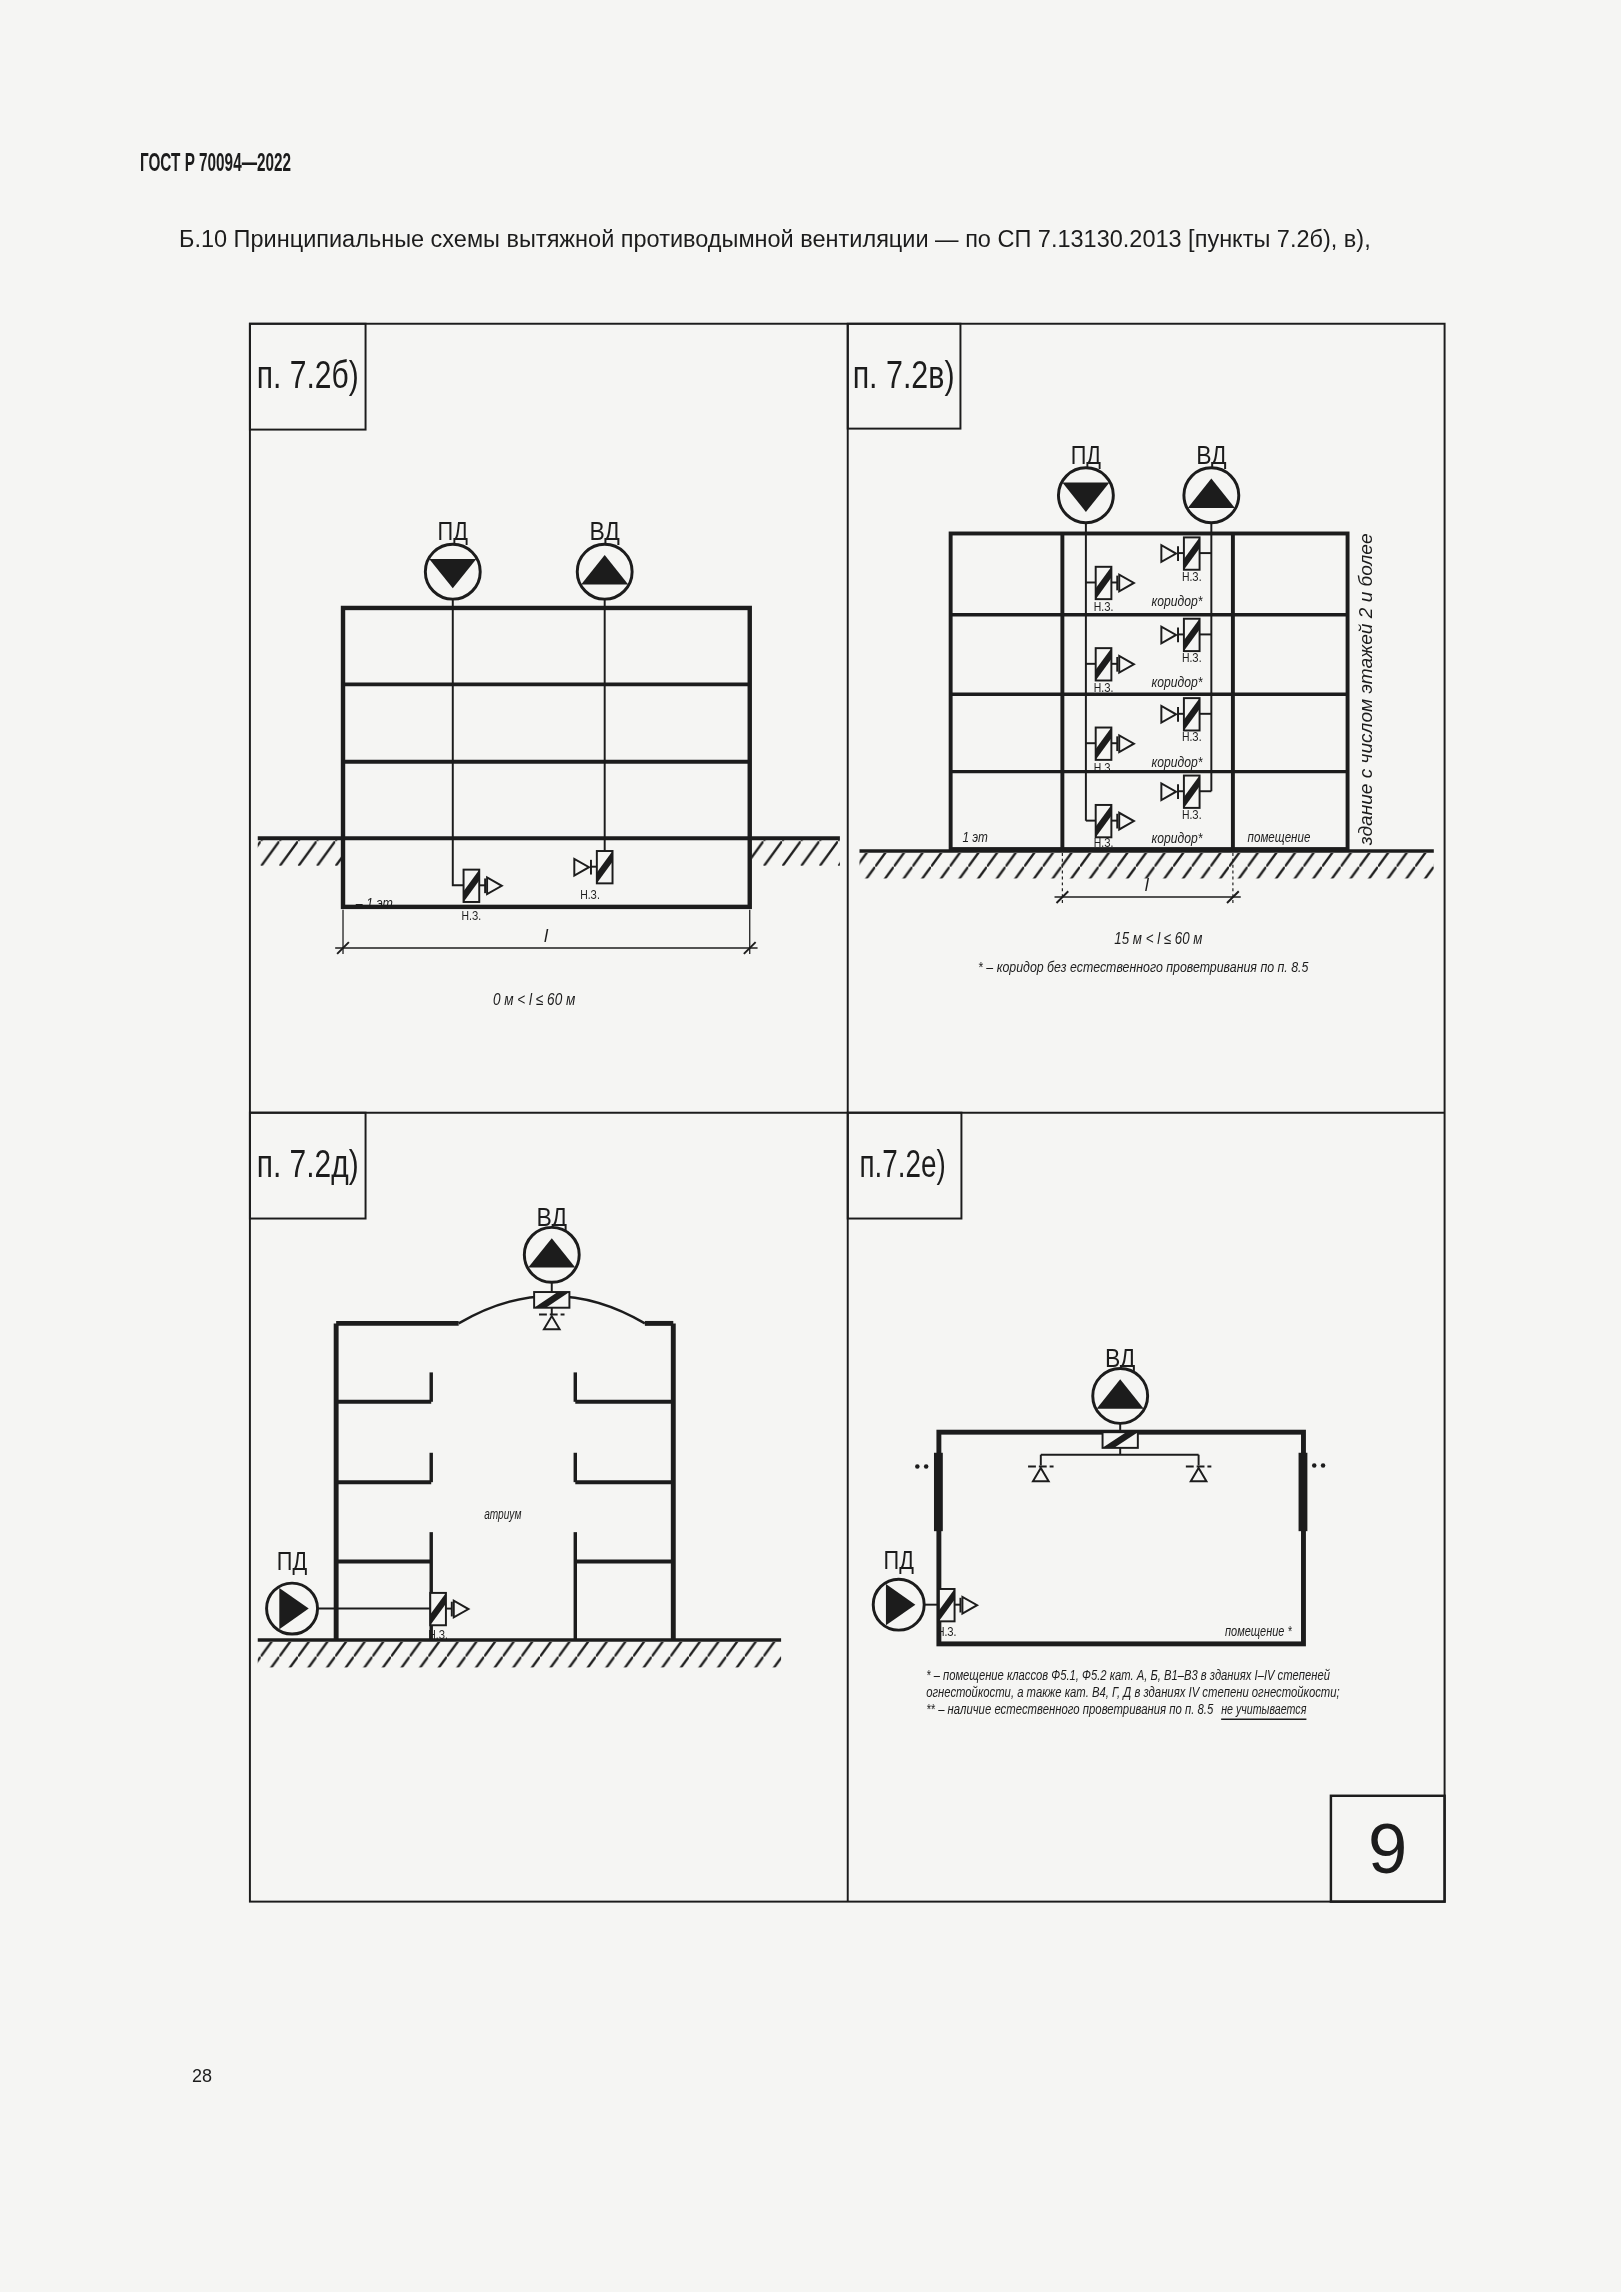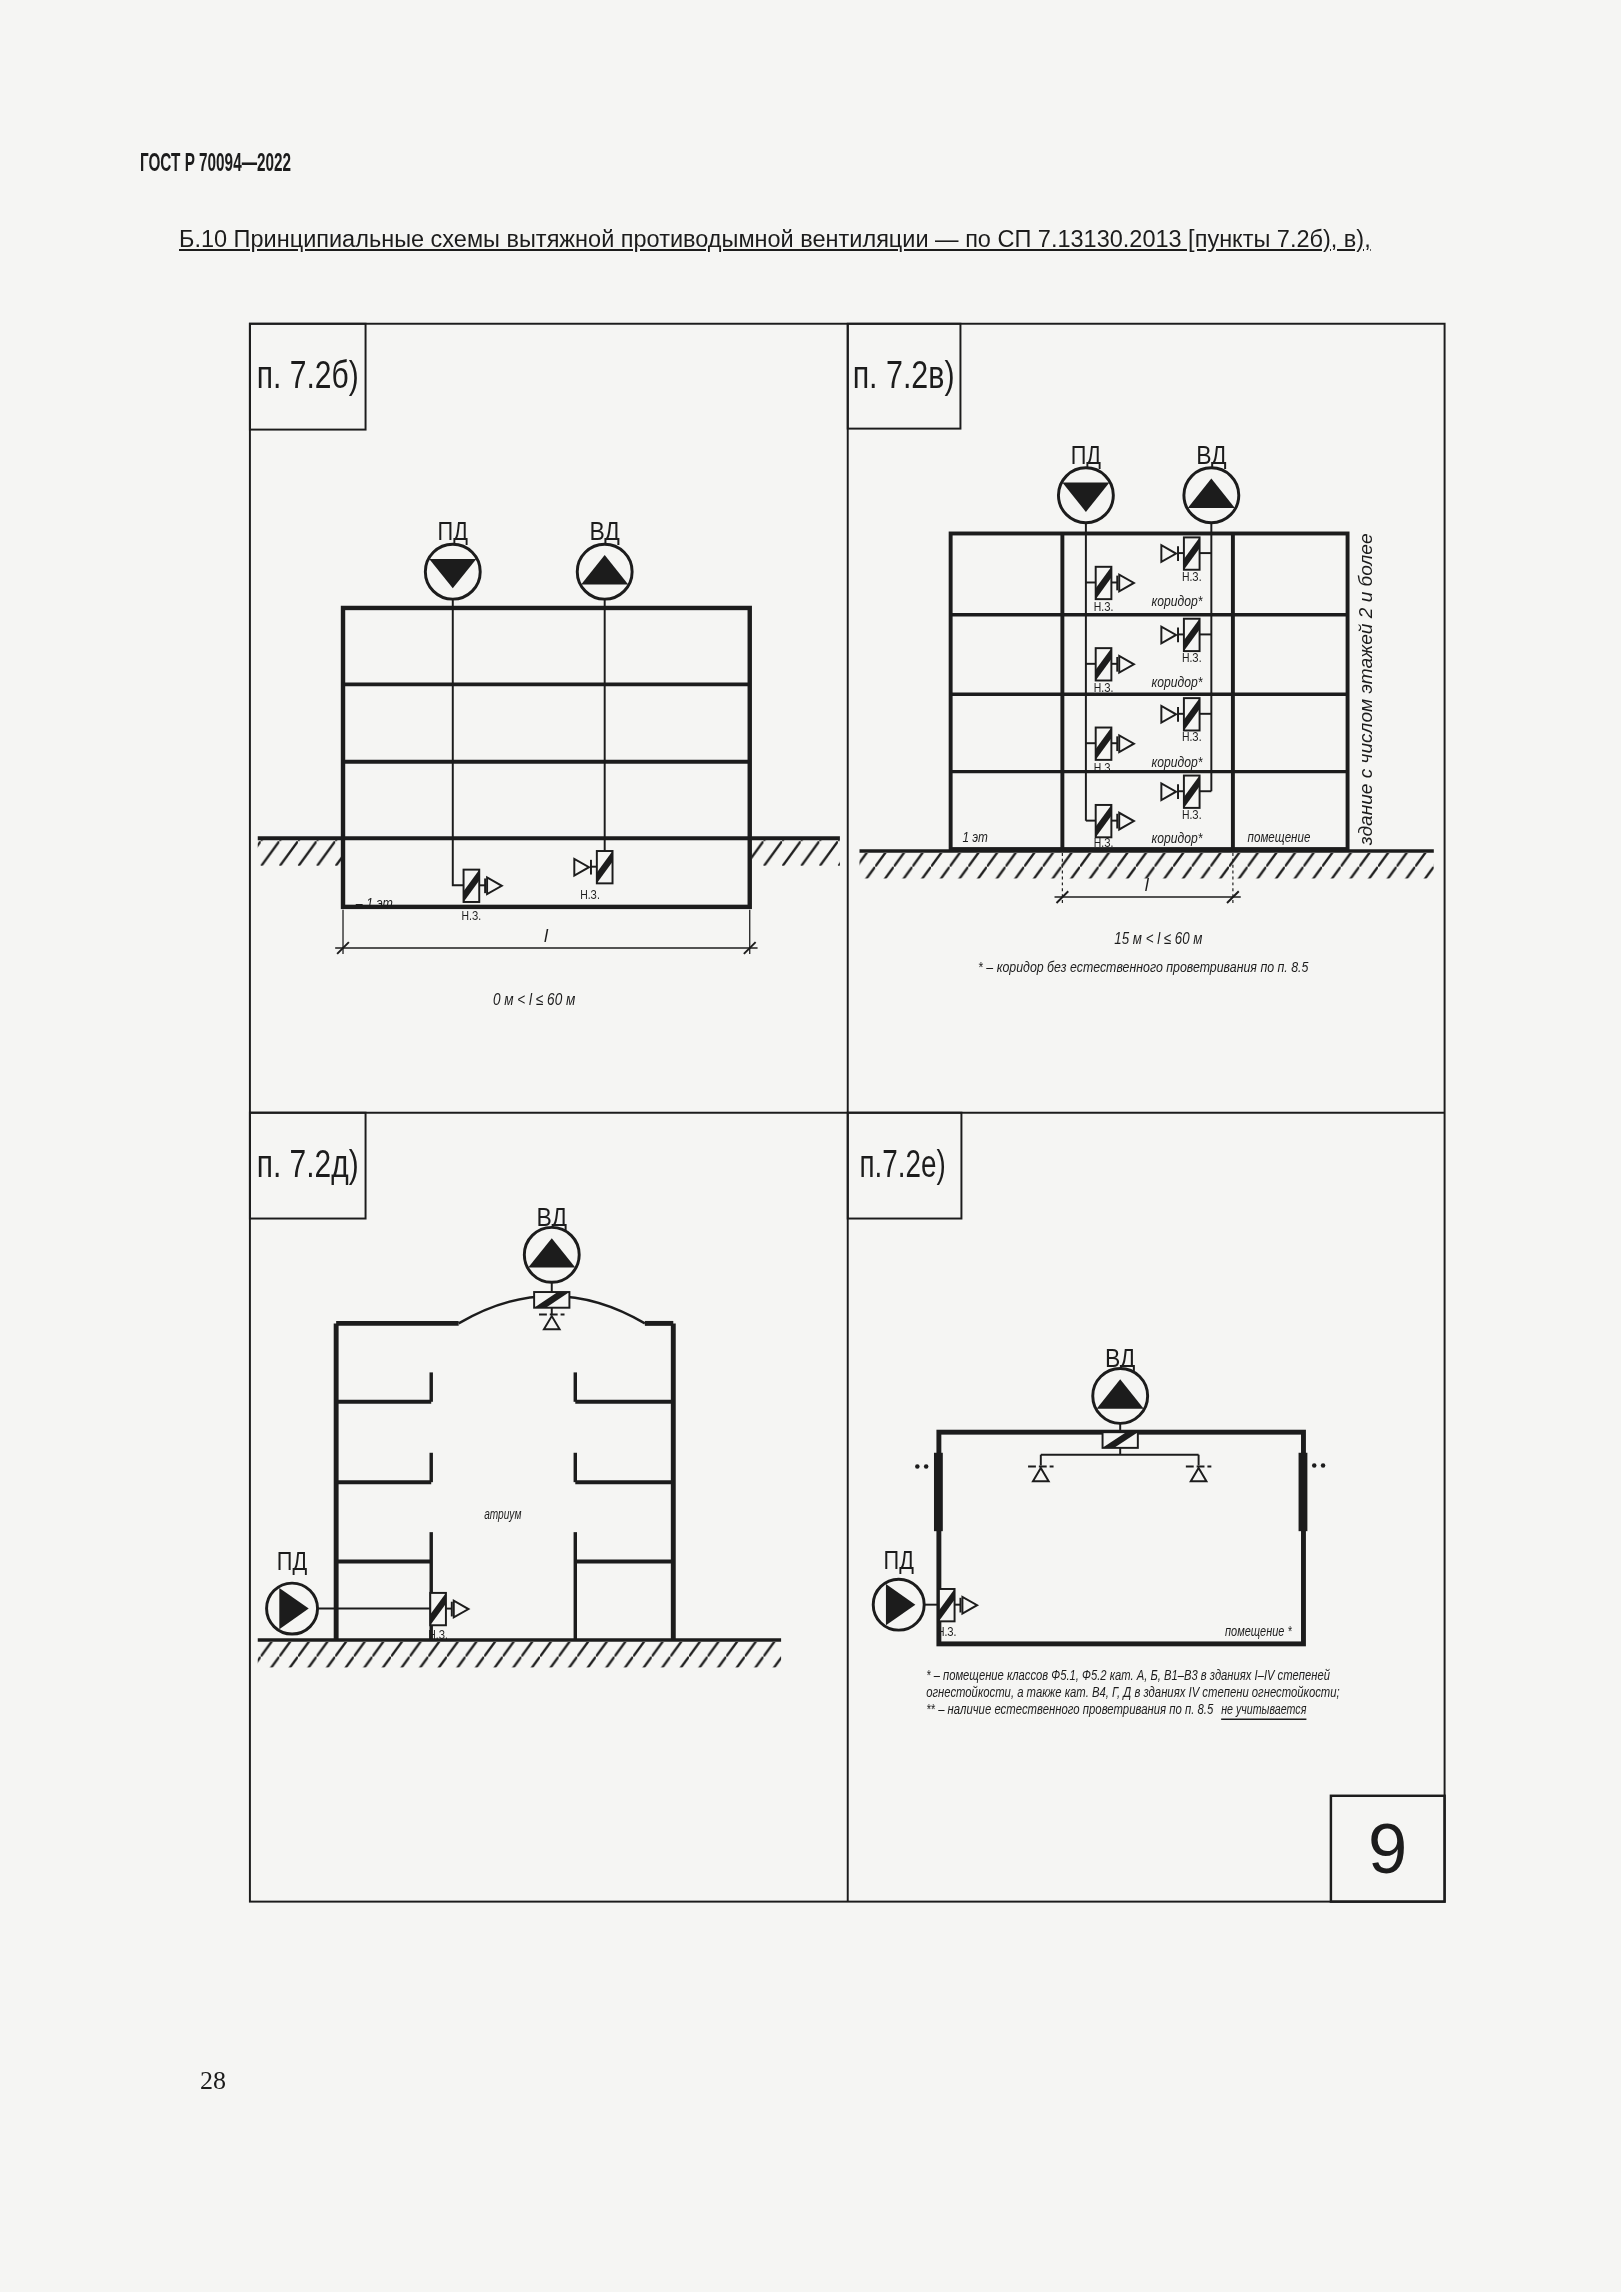--- a/index.html
+++ b/index.html
@@ -6,23 +6,23 @@
   body{
     width:1621px;height:2293px;position:relative;
     background:#f5f5f3;color:#1c1c1c;
     font-family:"Liberation Sans", sans-serif;
   }
   .abs{position:absolute;}
   #doc-header{
     left:140px;top:148px;font-size:25.5px;font-weight:bold;
     transform:scaleX(0.60);transform-origin:left top;white-space:nowrap;
   }
-  #paragraph{left:128px;top:223px;width:1370px;font-size:23.5px;line-height:32px;text-decoration:underline;}
+  #paragraph{left:128px;top:223px;width:1370px;font-size:23.5px;line-height:32px;}
   #paragraph .l1{padding-left:51px;white-space:nowrap;}
-  #page-number{left:200px;top:2066px;font-size:26px;font-family:Liberation Serif, serif;}
+  #page-number{left:192px;top:2066px;font-size:18px;}
   svg{position:absolute;left:0;top:0;}
   svg text{font-family:"Liberation Sans", sans-serif;fill:#1c1c1c;}
   .t-title{font-size:40px;}
   .t-fan{font-size:27px;}
   .t-nz{font-size:12.5px;}
   .t-note{font-size:15px;font-style:italic;}
   .t-cap{font-size:17px;font-style:italic;}
   .t-foot{font-size:15.5px;font-style:italic;}
   .t-dim{font-size:18px;font-style:italic;}
   .t-side{font-size:18px;font-style:italic;}

